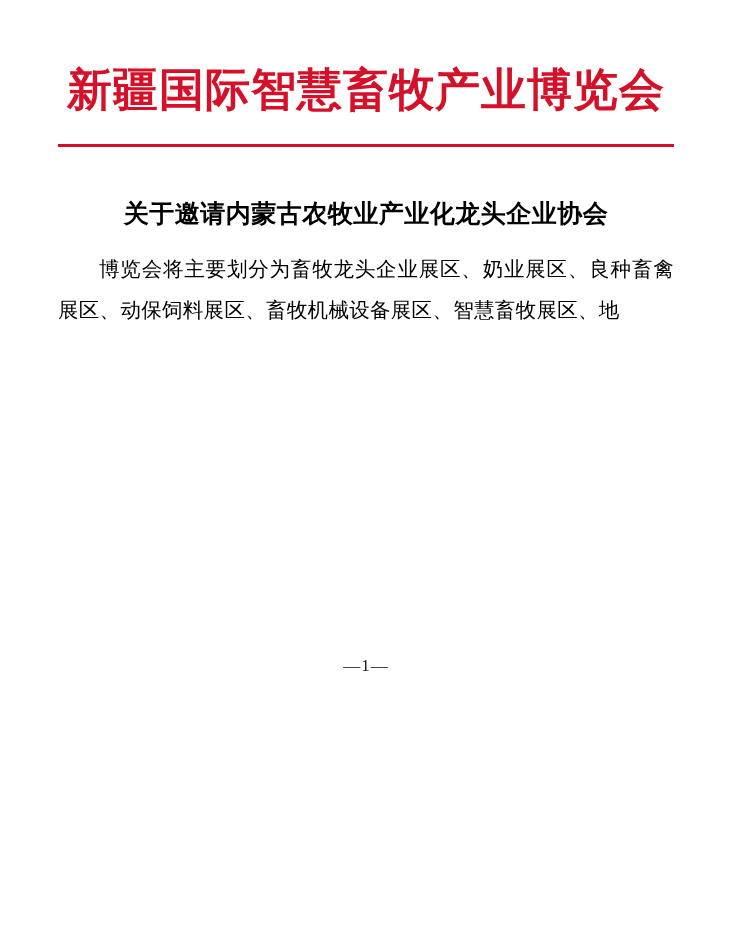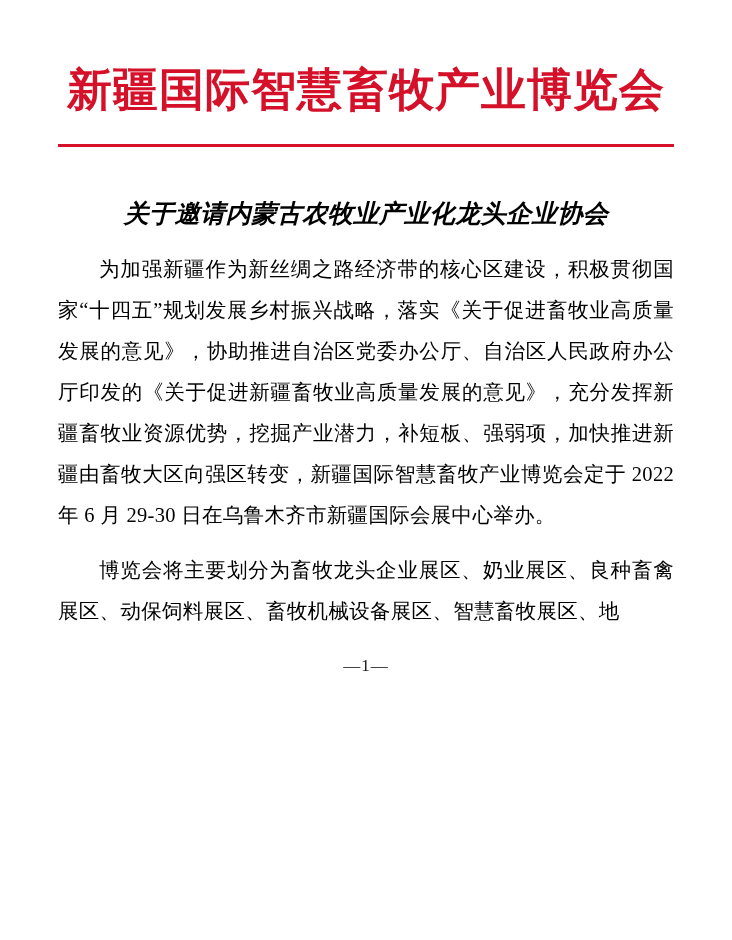--- a/index.html
+++ b/index.html
@@ -53,21 +53,20 @@
     padding-top: 46px;
     text-align: center;
     font-size: 25px;
     font-weight: bold;
     line-height: 1.65;
     letter-spacing: 0.5px;
     color: #000;
   }
   .doc-title .line {
     display: block;
-    font-style: italic;
   }
   .recipient {
     margin: 0;
     padding-top: 44px;
     font-size: 20.5px;
     line-height: 1.9;
     letter-spacing: 0.4px;
   }
   .body-para {
     margin: 0;
@@ -98,19 +97,18 @@
   <h1 class="letterhead-title">新疆国际智慧畜牧产业博览会</h1>
 
 
   <div class="red-rule"></div>
 
   <div class="doc-title">
     <span class="line">关于邀请内蒙古农牧业产业化龙头企业协会</span>
   </div>
 
 
-  <p class="body-para">为加强新疆作为新丝绸之路经济带的核心区建设，积极贯彻国家“十四五”规划发展乡村振兴战略，落实《关于促进畜牧业高质量发展的意见》，协助推进自治区党委办公厅、自治区人民政府办公厅印发的《关于促进新疆畜牧业高质量发展的意见》，充分发挥新疆畜牧业资源优势，挖掘产业潜力，补短板、强弱项，加快推进新疆由畜牧大区向强区转变，新疆国际智慧畜牧产业博览会定于 2022 年 6 月 29-30 日在乌鲁木齐市新疆国际会展中心举办。</p>
 
   <p class="body-para">博览会将主要划分为畜牧龙头企业展区、奶业展区、良种畜禽展区、动保饲料展区、畜牧机械设备展区、智慧畜牧展区、地</p>
 
   <div class="page-number">—1—</div>
 
 </div>
 
 </body></html>

